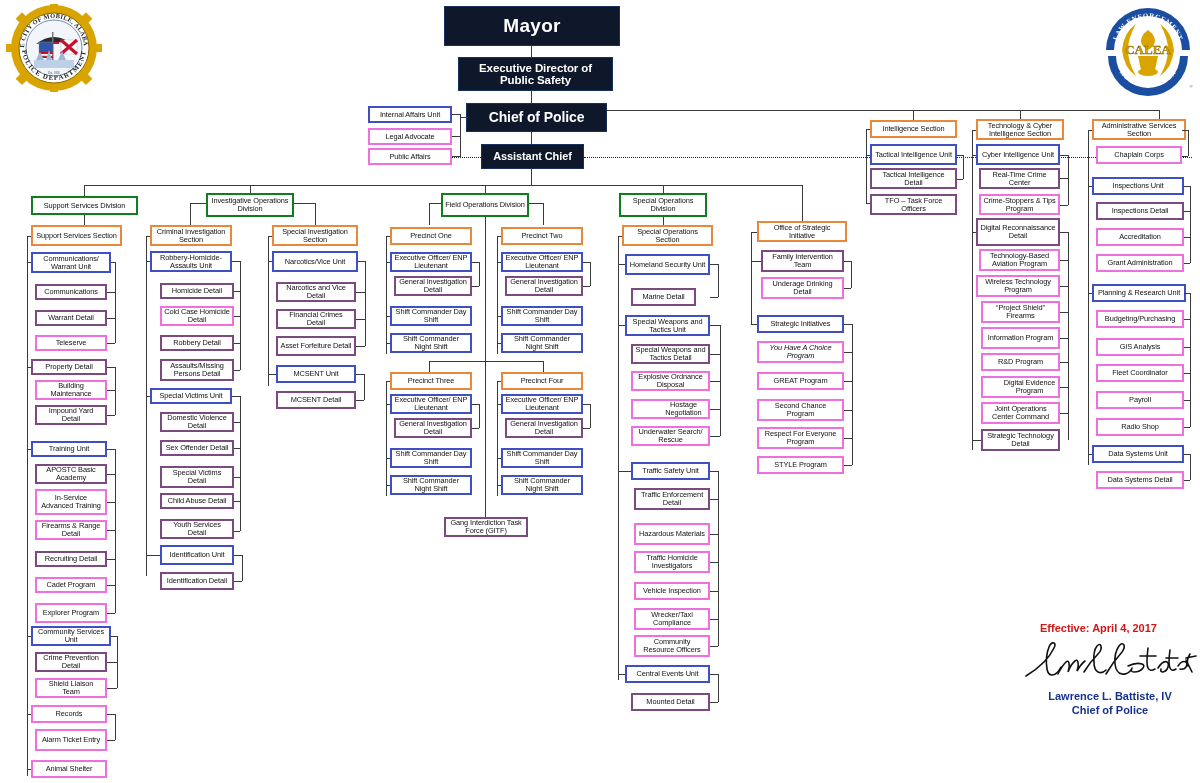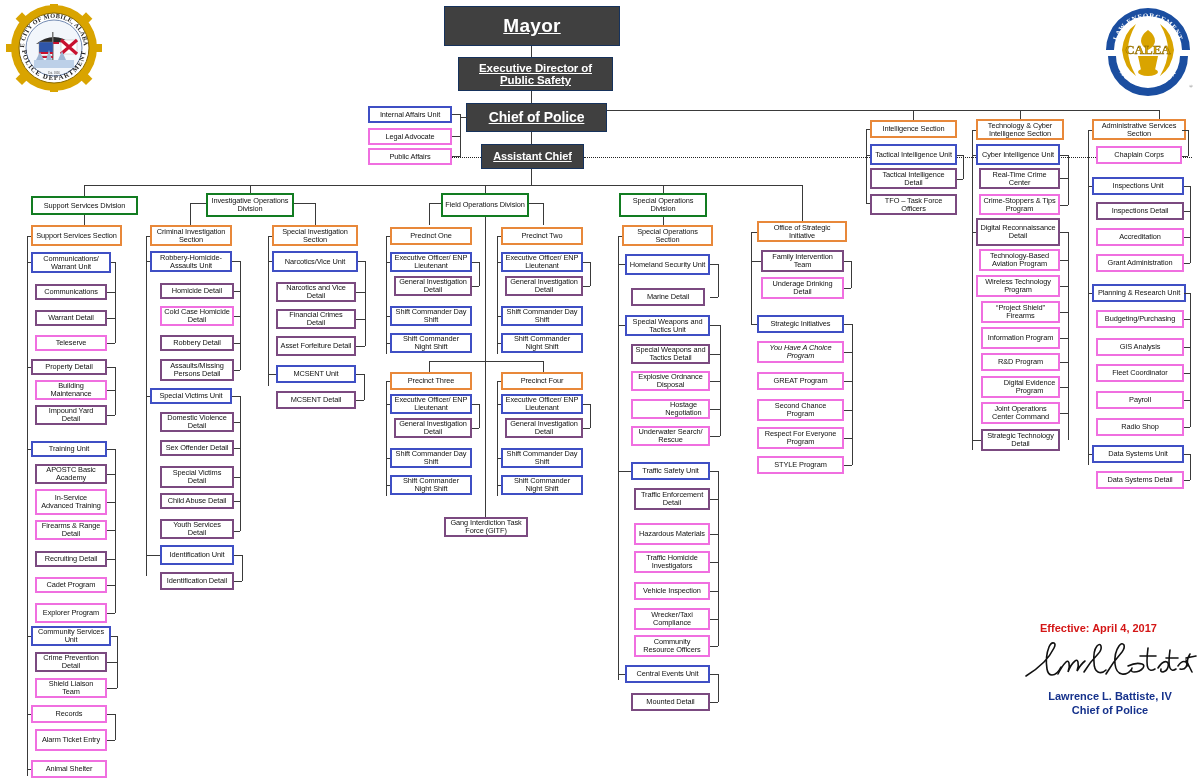--- a/index.html
+++ b/index.html
@@ -29,25 +29,24 @@
     text-align:center;
     line-height:1.05;
     background:#ffffff;
     border:1px solid #888;
     font-size:7.4px;
     padding:1px 2px;
     letter-spacing:-0.1px;
   }
   
   .navy{
-    background:#404040;
+    background:#0f172a;
     border:1px solid #16325c;
     color:#ffffff;
     font-weight:bold;
-    text-decoration:underline;
   }
   .navy.big{font-size:19px;letter-spacing:.3px;}
   .navy.mid{font-size:11.5px;}
   .navy.chief{font-size:14px;}
   .navy.asst{font-size:11px;}
   
   .green{border:2px solid #127c21;font-size:7.4px;}
   
   .orange{border:2px solid #e8883a;font-size:7.4px;}
   
@@ -375,21 +374,21 @@
   <div class="ln lnh" style="left:497px;top:485px;width:4px;"></div>
 
   <div class="box purple" style="left:444px;top:517px;width:84px;height:20px;">Gang Interdiction Task Force (GITF)</div>
 
   <div class="box orange" style="left:622px;top:225px;width:91px;height:21px;">Special Operations Section</div>
   <div class="ln lnv" style="left:618px;top:236px;height:444px;"></div>
   <div class="ln lnh" style="left:618px;top:236px;width:4px;"></div>
 
   <div class="box blue" style="left:625px;top:254px;width:85px;height:21px;">Homeland Security Unit</div>
   <div class="ln lnh" style="left:618px;top:264px;width:7px;"></div>
-  <div class="box purple" style="left:631px;top:288px;width:74px;height:18px;">Marine Detail</div>
+  <div class="box purple" style="left:631px;top:288px;width:65px;height:18px;">Marine Detail</div>
   <div class="ln lnv" style="left:718px;top:264px;height:33px;"></div>
   <div class="ln lnh" style="left:710px;top:264px;width:8px;"></div>
   <div class="ln lnh" style="left:710px;top:297px;width:8px;"></div>
 
   <div class="box blue" style="left:625px;top:315px;width:85px;height:21px;">Special Weapons and Tactics Unit</div>
   <div class="ln lnh" style="left:618px;top:325px;width:7px;"></div>
   <div class="box purple" style="left:631px;top:344px;width:79px;height:20px;">Special Weapons and Tactics Detail</div>
   <div class="box pink" style="left:631px;top:371px;width:79px;height:20px;">Explosive Ordnance Disposal</div>
   <div class="box pink" style="left:631px;top:399px;width:79px;height:20px;padding-left:28px;">Hostage Negotiation</div>
   <div class="box pink" style="left:631px;top:426px;width:79px;height:20px;">Underwater Search/ Rescue</div>

